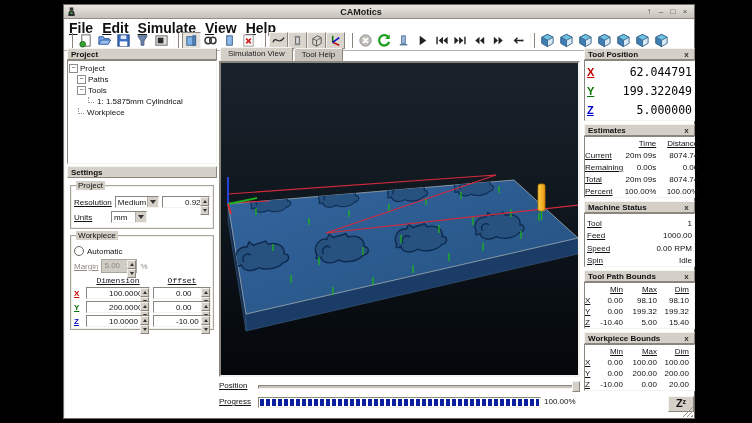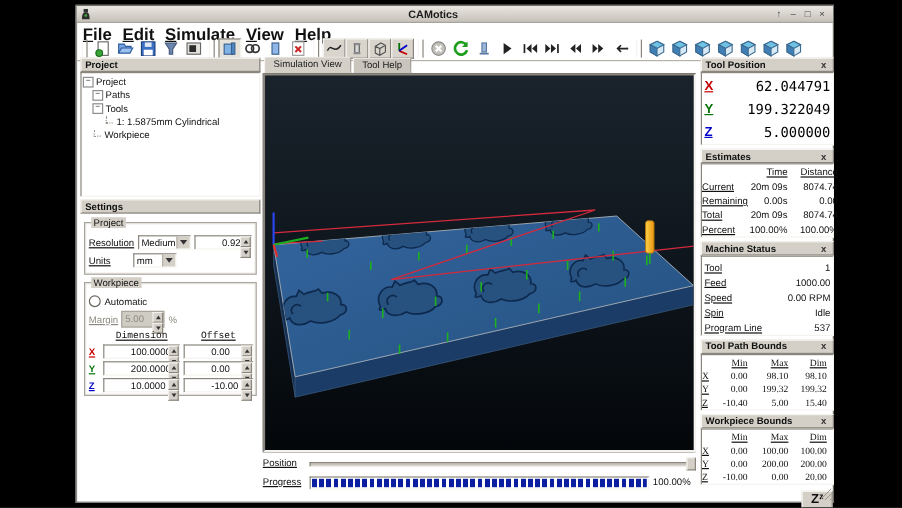--- a/index.html
+++ b/index.html
@@ -93,21 +93,21 @@
   .col-right{position:absolute;left:519px;top:0;width:111px;}
   .rpanel{margin-bottom:3px;}
   .rbody{padding:1px 2px;}
   .tp-row{display:flex;align-items:center;height:19px;}
   .tp-axis{font-size:11px;font-weight:bold;text-decoration:underline;}
   .tp-val{margin-left:auto;font-family:"DejaVu Sans Mono",monospace;font-size:11.5px;color:#000;}
   .est-grid{display:grid;grid-template-columns:1fr 33px 42px;font-size:8px;row-gap:3px;padding:2px 0 1px;}
   .rnum{text-align:right;white-space:nowrap;}
   .ms-row{display:flex;align-items:flex-end;height:12.5px;font-size:8px;}
   .ms-val{margin-left:auto;white-space:nowrap;}
-  .bnd-grid{display:grid;grid-template-columns:10px 28px 34px 32px;font-size:8px;row-gap:2px;padding:2px 0 1px;font-family:Liberation Serif, serif;}
+  .bnd-grid{display:grid;grid-template-columns:10px 28px 34px 32px;font-size:8px;row-gap:2px;padding:2px 0 1px;}
   .zz{width:26px;height:16px;margin:5px 1px 0 auto;background:#d4d0c8;display:flex;align-items:flex-start;
       justify-content:center;border:1px solid;border-color:#f5f3ef #8a867e #8a867e #f5f3ef;box-sizing:border-box;}
   .zz .big{font-size:11px;font-weight:bold;line-height:13px;}
   .zz .sup{font-size:7px;font-weight:bold;line-height:9px;}
   .grip{position:absolute;right:1px;bottom:1px;width:11px;height:11px;
         background:repeating-linear-gradient(135deg,transparent 0 2px,#9a968e 2px 3px);
         clip-path:polygon(100% 0,100% 100%,0 100%);}
 </style>
 </head>
 <body>
@@ -721,24 +721,20 @@
                 <span class="ms-val">1000.00</span>
               </div>
             <div class="ms-row">
                 <span class="lbl-u">Speed</span>
                 <span class="ms-val">0.00 RPM</span>
               </div>
             <div class="ms-row">
                 <span class="lbl-u">Spin</span>
                 <span class="ms-val">Idle</span>
               </div>
-            <div class="ms-row">
-                <span class="lbl-u">Program Line</span>
-                <span class="ms-val">537</span>
-              </div>
           </div>
         </div>
 
         <div class="rpanel">
           <div class="panel-h">
             <span>Tool Path Bounds</span>
             <span class="x">x</span>
           </div>
           <div class="rbody sunken bnd-grid">
             <span></span>

